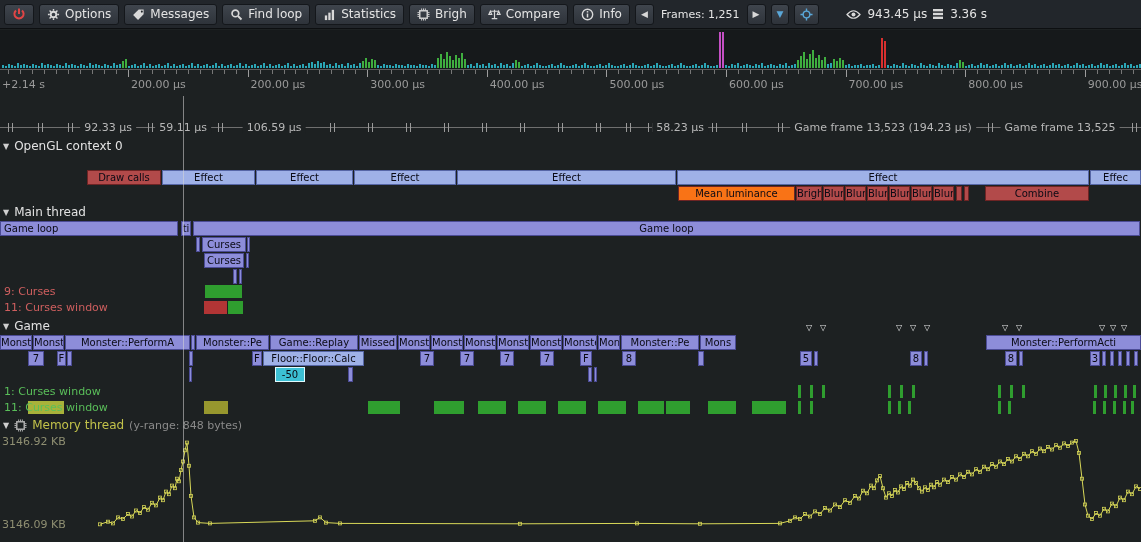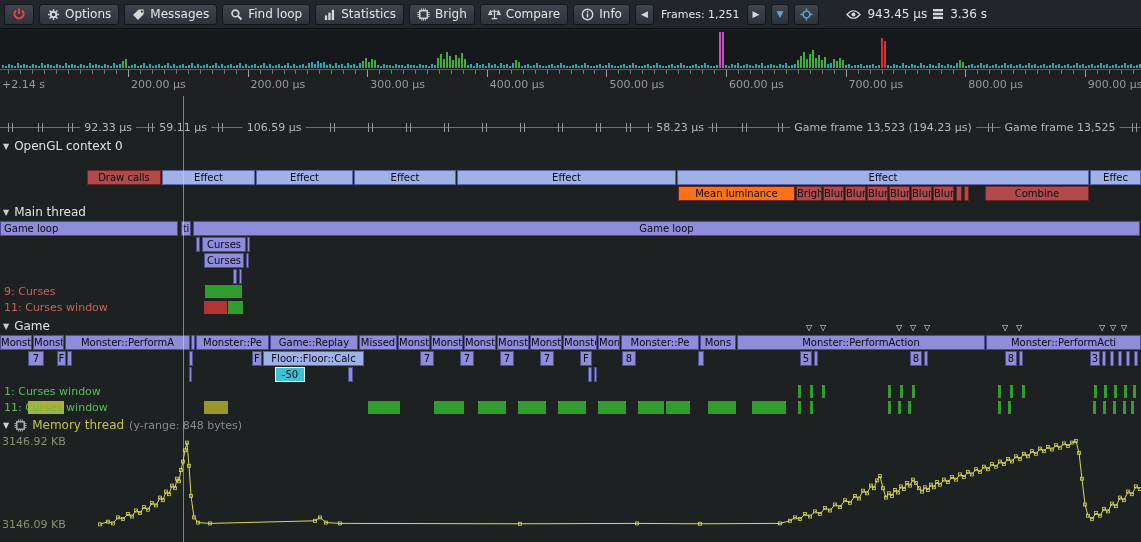--- a/index.html
+++ b/index.html
@@ -783,21 +783,20 @@
       <div class="zone" style="left: 359px; width: 38px; background: rgb(141, 141, 217); border-color: rgb(76, 76, 150);">Missed</div>
       <div class="zone" style="left: 398px; width: 32px; background: rgb(141, 141, 217); border-color: rgb(76, 76, 150);">Monst</div>
       <div class="zone" style="left: 431px; width: 32px; background: rgb(141, 141, 217); border-color: rgb(76, 76, 150);">Monst</div>
       <div class="zone" style="left: 464px; width: 32px; background: rgb(141, 141, 217); border-color: rgb(76, 76, 150);">Monst</div>
       <div class="zone" style="left: 497px; width: 32px; background: rgb(141, 141, 217); border-color: rgb(76, 76, 150);">Monst</div>
       <div class="zone" style="left: 530px; width: 32px; background: rgb(141, 141, 217); border-color: rgb(76, 76, 150);">Monst</div>
       <div class="zone" style="left: 563px; width: 34px; background: rgb(141, 141, 217); border-color: rgb(76, 76, 150);">Monste</div>
       <div class="zone" style="left: 598px; width: 22px; background: rgb(141, 141, 217); border-color: rgb(76, 76, 150);">Mons</div>
       <div class="zone" style="left: 621px; width: 78px; background: rgb(141, 141, 217); border-color: rgb(76, 76, 150);">Monster::Pe</div>
       <div class="zone" style="left: 700px; width: 36px; background: rgb(141, 141, 217); border-color: rgb(76, 76, 150);">Mons</div>
-      <div class="zone" style="left: 737px; width: 248px; background: rgb(141, 141, 217); border-color: rgb(76, 76, 150);">Monster::PerformAction</div>
       <div class="zone" style="left: 986px; width: 155px; background: rgb(141, 141, 217); border-color: rgb(76, 76, 150);">Monster::PerformActi</div>
     </div>
   <div class="zrow" id="row-g2" style="top: 351px;">
       <div class="zone" style="left: 28px; width: 16px; background: rgb(141, 141, 217); border-color: rgb(76, 76, 150);">7</div>
       <div class="zone" style="left: 57px; width: 9px; background: rgb(141, 141, 217); border-color: rgb(76, 76, 150);">F</div>
       <div class="zone" style="left: 67px; width: 5px; background: rgb(141, 141, 217); border-color: rgb(76, 76, 150);"></div>
       <div class="zone" style="left: 189px; width: 4px; background: rgb(141, 141, 217); border-color: rgb(76, 76, 150);"></div>
       <div class="zone" style="left: 252px; width: 10px; background: rgb(141, 141, 217); border-color: rgb(76, 76, 150);">F</div>
       <div class="zone" style="left: 263px; width: 101px; background: rgb(159, 177, 231); border-color: rgb(86, 102, 166);">Floor::Floor::Calc</div>
       <div class="zone" style="left: 420px; width: 14px; background: rgb(141, 141, 217); border-color: rgb(76, 76, 150);">7</div>

